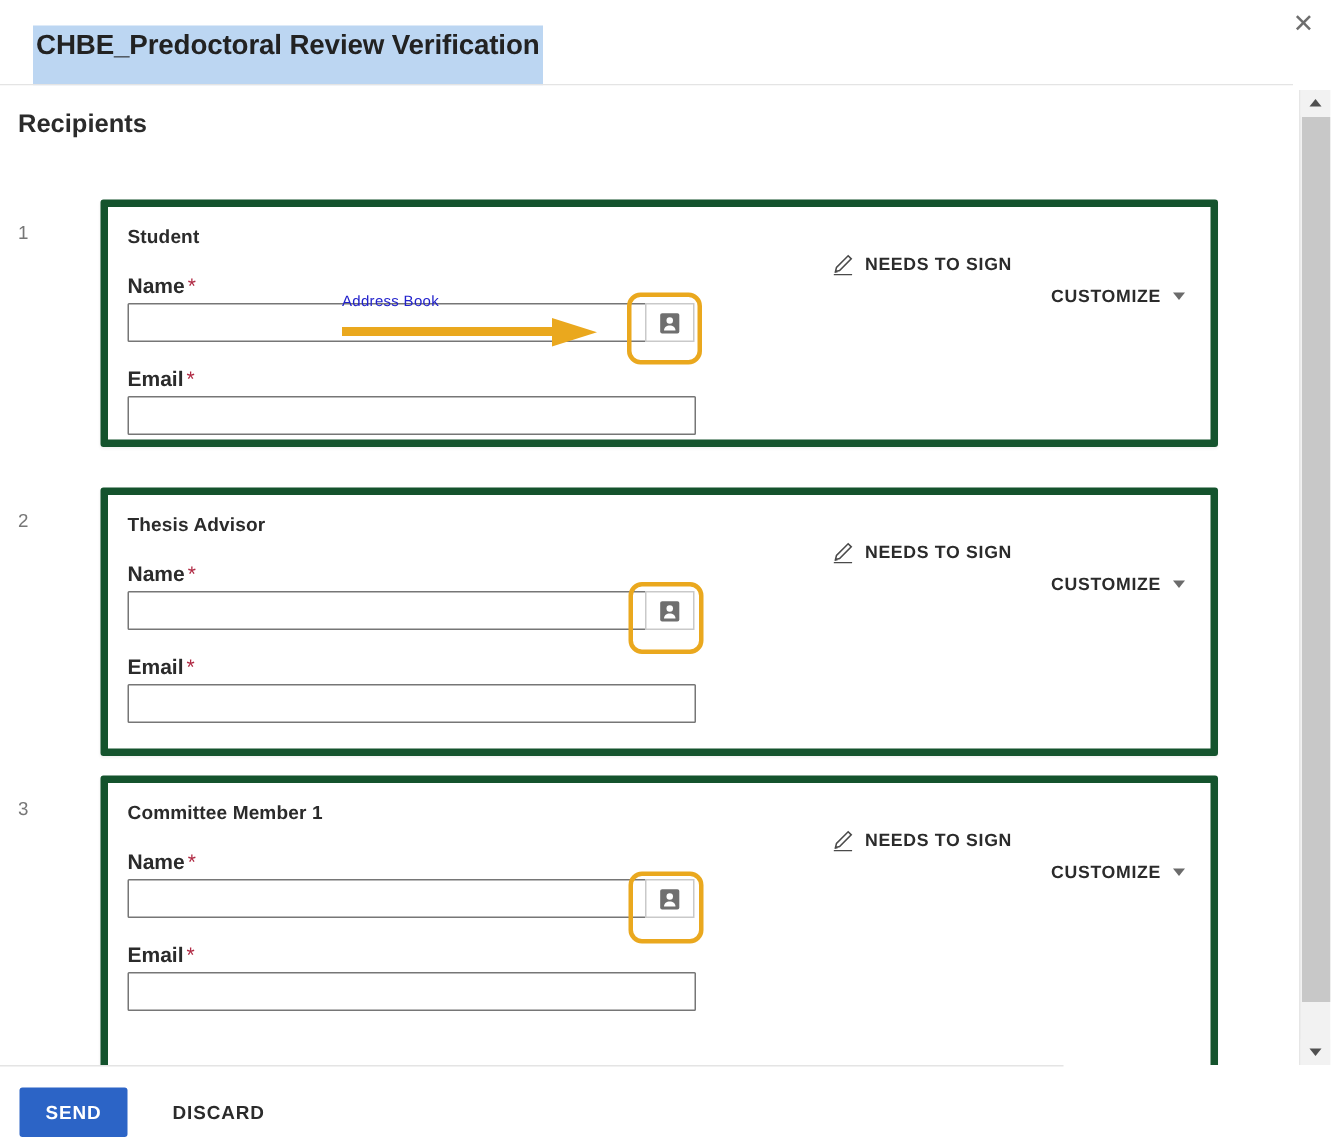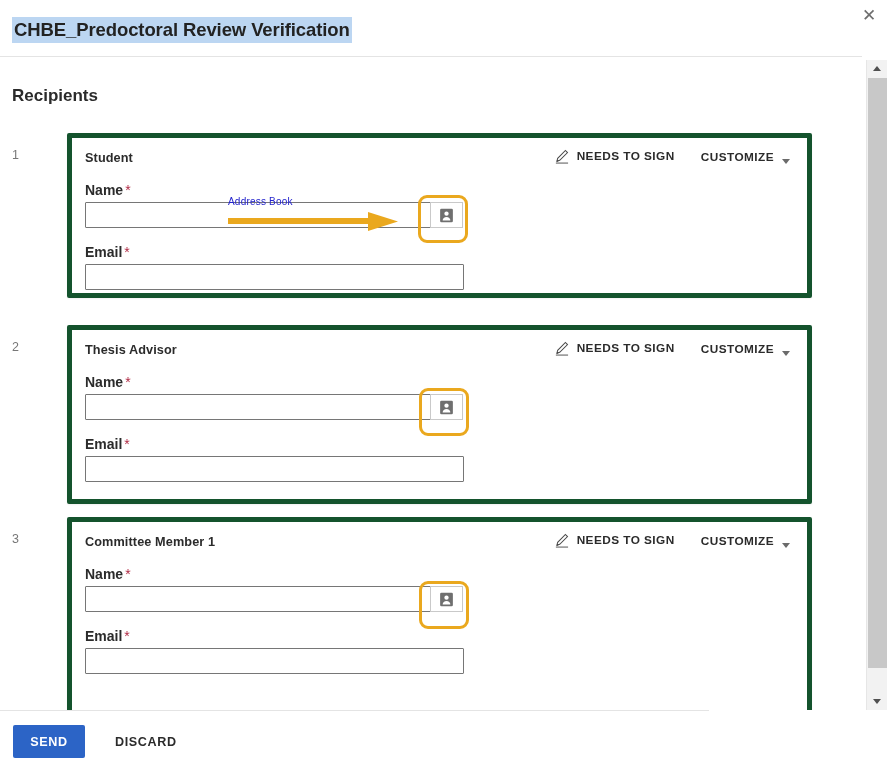--- a/index.html
+++ b/index.html
@@ -21,27 +21,27 @@
 
   
   .topbar {
     position: absolute;
     left: 0; top: 0;
     width: 887px; height: 57px;
     background: #ffffff;
   }
   .doc-title {
     position: absolute;
-    left: 12px; top: 17px;
+    left: 22px; top: 17px;
     font-size: 18.5px;
     font-weight: bold;
     letter-spacing: -0.1px;
     color: #222222;
     background: #bcd6f2;
-    padding: 1px 2px 2px 2px;
+    padding: 1px 2px 16px 2px;
     white-space: nowrap;
     line-height: 1.25;
   }
   .close-x {
     position: absolute;
     right: 7px; top: 4px;
     width: 22px; height: 22px;
     display: flex; align-items: center; justify-content: center;
     color: #6e6e6e;
     font-size: 17px;
@@ -60,21 +60,21 @@
   .scrollarea {
     position: absolute;
     left: 0; top: 57px;
     width: 862px; height: 653px;
     background: #ffffff;
     overflow: hidden;
   }
 
   .section-title {
     position: absolute;
-    left: 12px; top: 29px;
+    left: 12px; top: 16px;
     font-size: 17px;
     font-weight: bold;
     color: #2b2b2b;
   }
 
   
   .recipient-row {
     position: absolute;
     left: 0;
     width: 830px;
@@ -126,23 +126,24 @@
     display: block;
   }
   .action-sign-label {
     font-size: 11.8px;
     font-weight: bold;
     letter-spacing: 0.45px;
     color: #2b2b2b;
   }
   .action-customize {
     display: flex;
-    align-items: flex-end;
+    align-items: center;
     gap: 8px;
     cursor: pointer;
+    margin-top: 41px;
   }
   .action-customize-label {
     font-size: 11.8px;
     font-weight: bold;
     letter-spacing: 0.45px;
     color: #2b2b2b;
   }
   .caret-down {
     width: 0; height: 0;
     border-left: 4.5px solid transparent;

